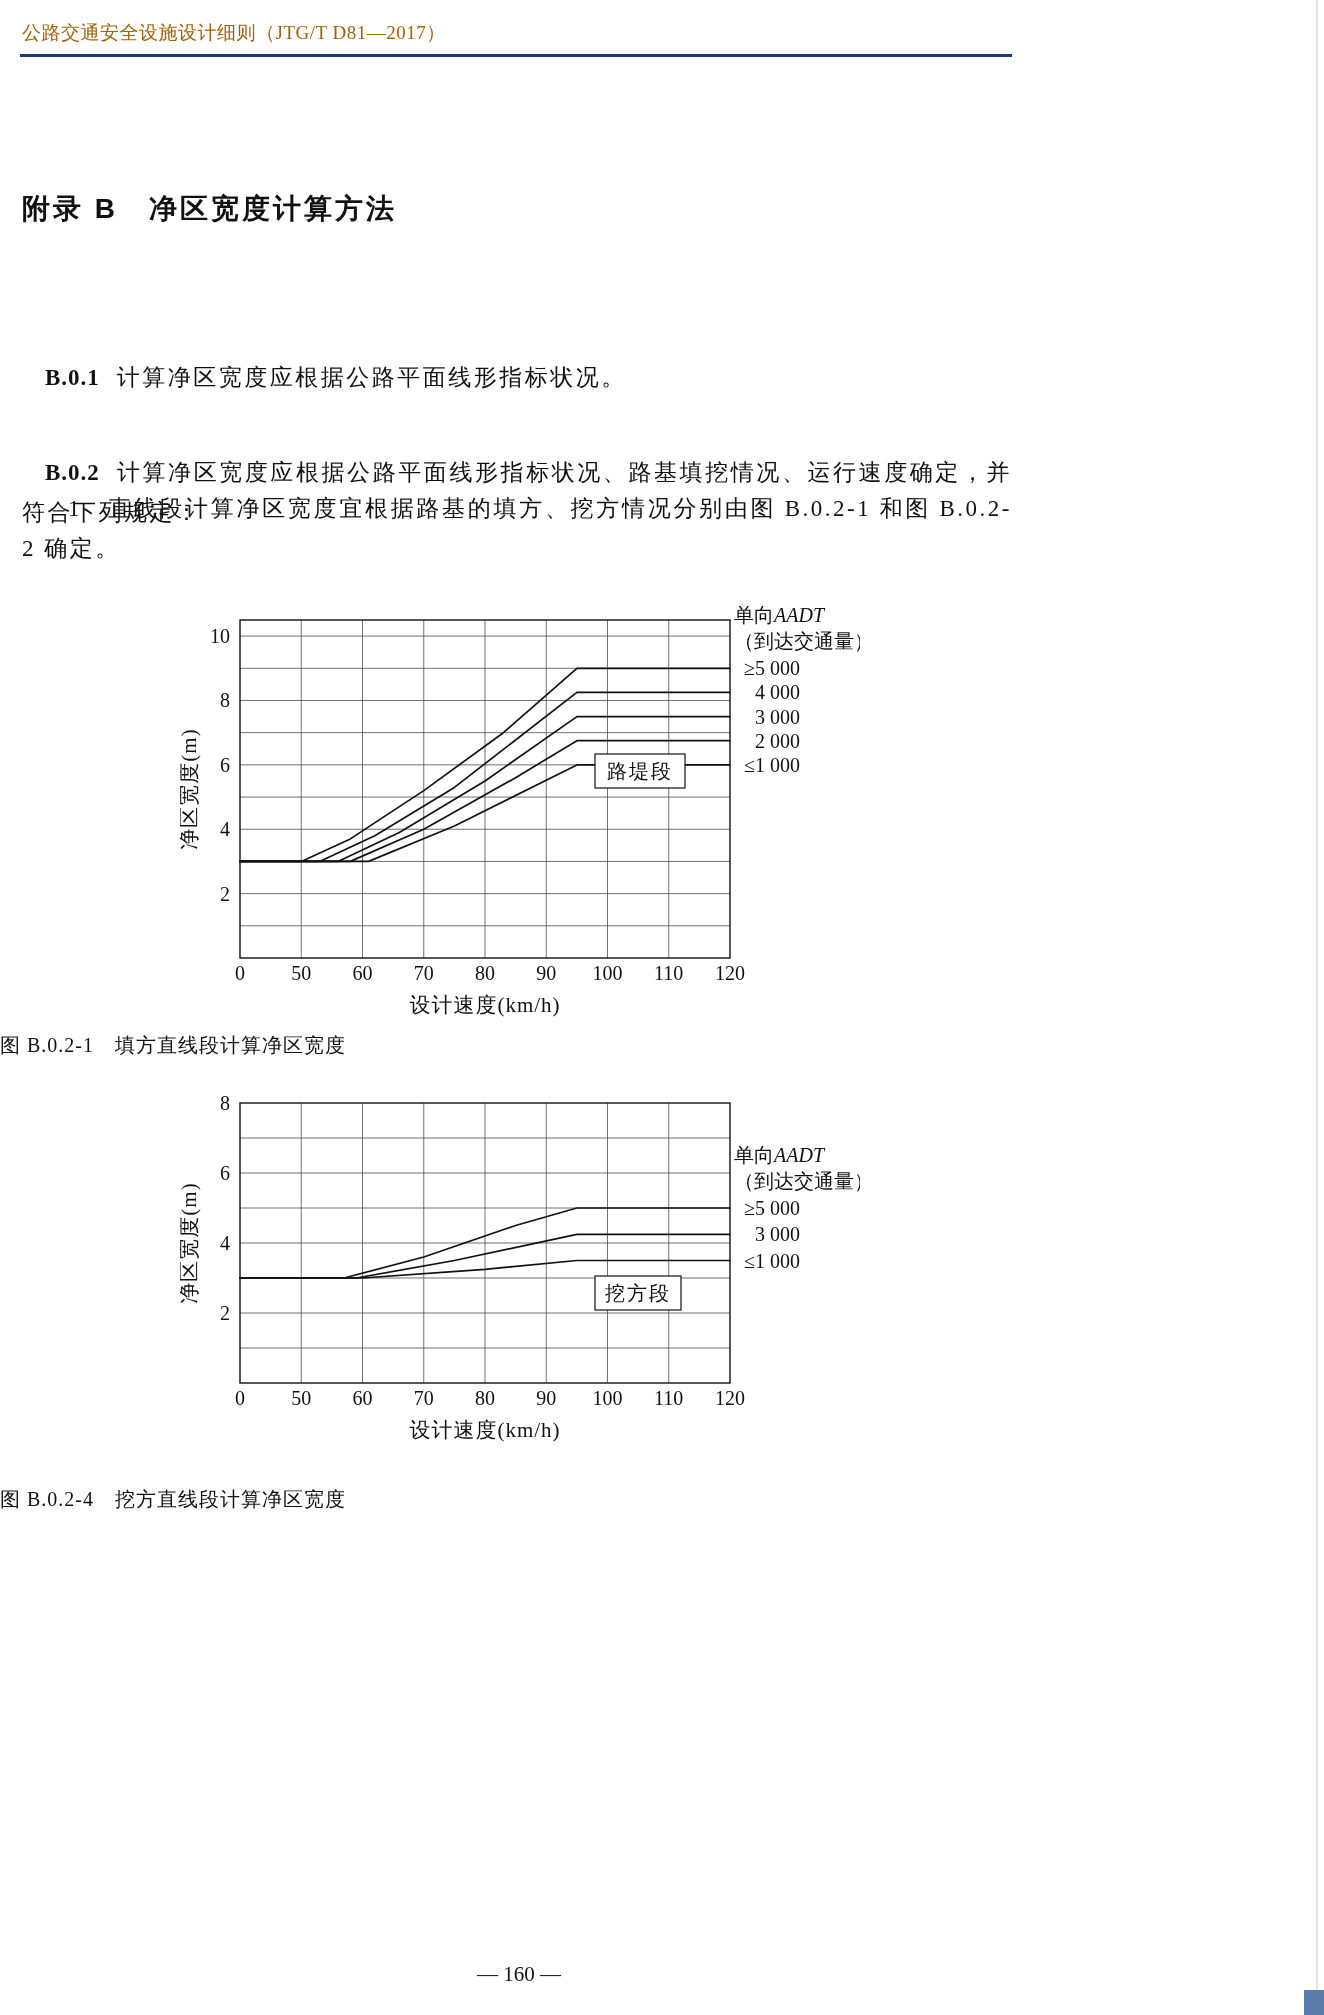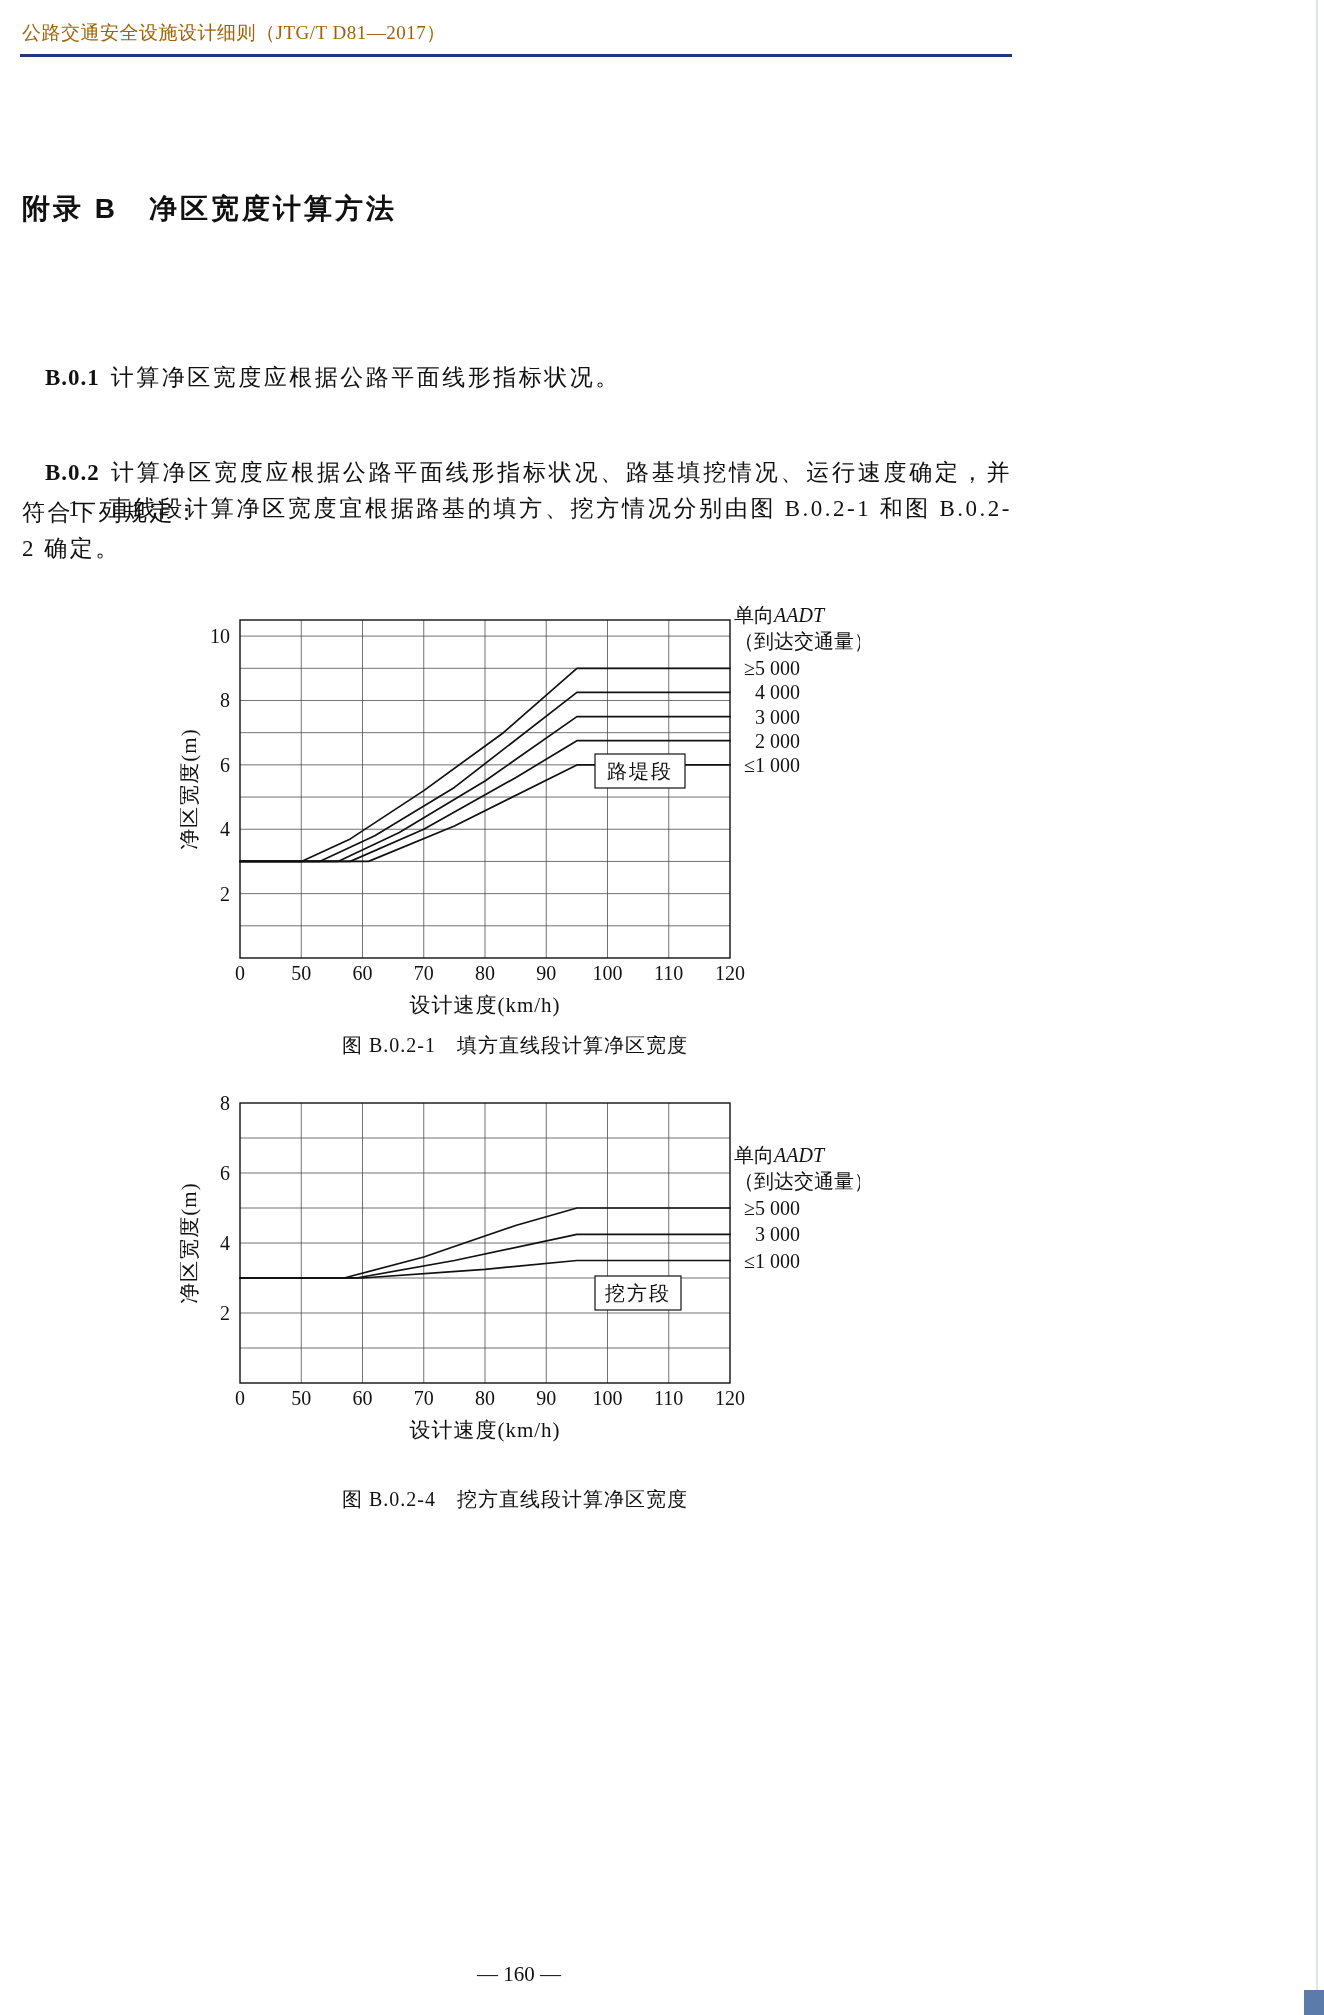--- a/index.html
+++ b/index.html
@@ -14,25 +14,25 @@
     position:absolute; left:22px; top:190px; font-size:28px; font-weight:bold;
     font-family:"Liberation Sans","DejaVu Sans",sans-serif; letter-spacing:3px;
   }
   .para {
     position:absolute; left:22px; width:990px; font-size:23px; line-height:40px;
     letter-spacing:2.5px; text-align:justify;
   }
   #para-b01 { top:358px; text-indent:23px; }
   #para-b02 { top:453px; text-indent:23px; }
   #para-item1 { top:489px; text-indent:46px; }
-  .clause-label { font-weight:bold; margin-right:11px; letter-spacing:1px;font-family:Liberation Serif, serif; }
+  .clause-label { font-weight:bold; margin-right:17px; letter-spacing:1px;font-family:Liberation Serif, serif; }
   .chart { position:absolute; }
   #chart1-wrap { left:180px; top:598px; }
   #chart2-wrap { left:180px; top:1080px; }
-  .caption { position:absolute; left:0; width:1030px; text-align:center; font-size:20px; letter-spacing:1px; }
+  .caption { position:absolute; left:0; width:1030px; font-size:20px; letter-spacing:1px; }
   #caption1 { top:1032px; }
   #caption2 { top:1486px; }
   .footer { position:absolute; left:4px; top:1962px; width:1030px; text-align:center; font-size:21px; }
   svg text { font-family:"Liberation Serif","DejaVu Serif",serif; fill:#111; }
   .grid { stroke:#444; stroke-width:0.75; }
   .frame { fill:none; stroke:#111; stroke-width:1.4; }
   .curve { fill:none; stroke:#111; stroke-width:1.7; stroke-linejoin:round; stroke-linecap:round; }
   .tick { font-size:20px; }
   .axis-title { font-size:21px; letter-spacing:1px; }
   .legend { font-size:20px; }

